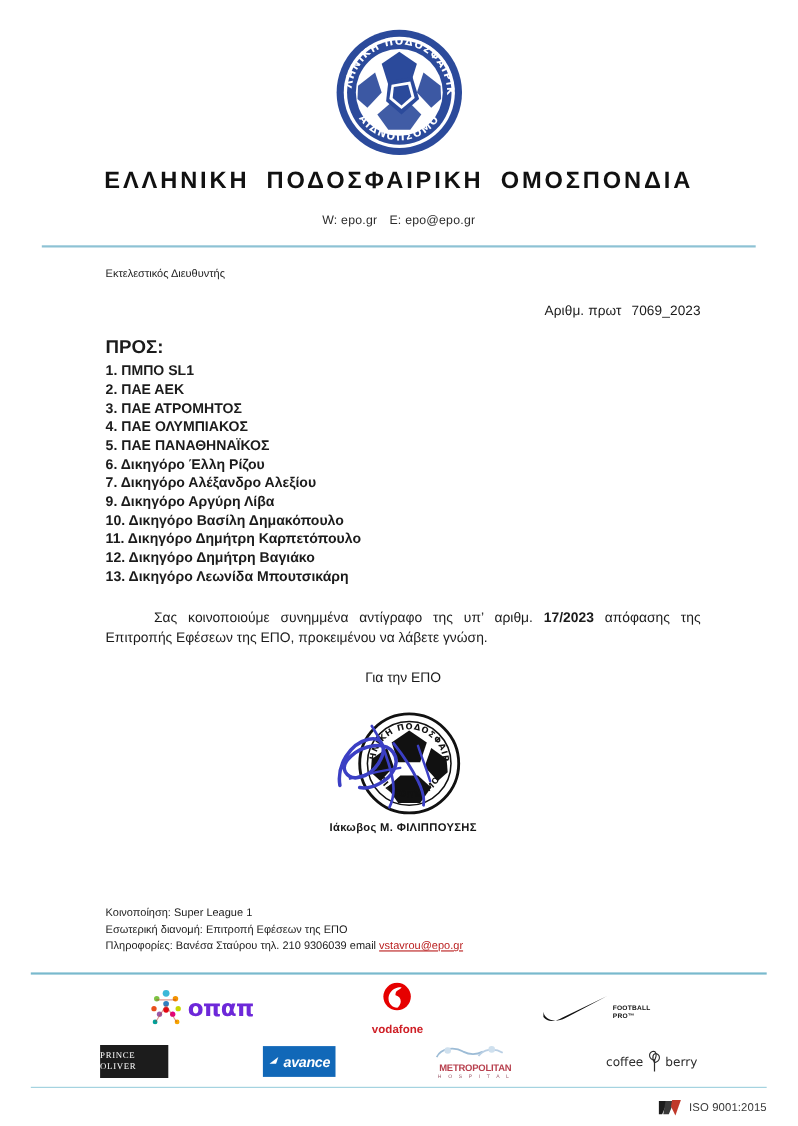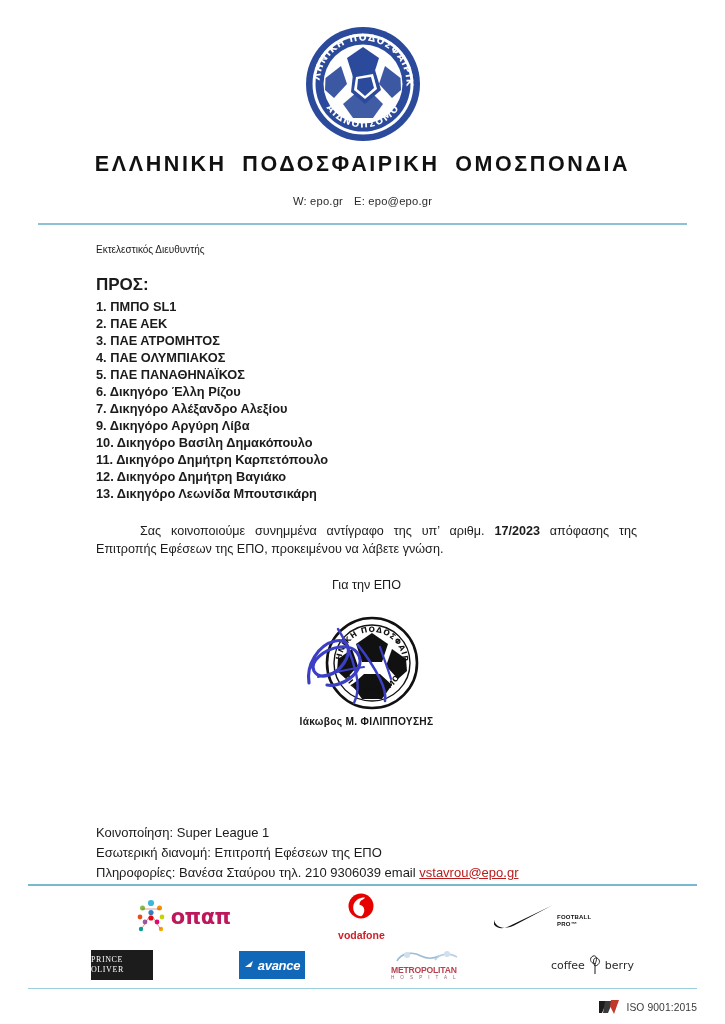--- a/index.html
+++ b/index.html
@@ -111,21 +111,21 @@
     font-size: 10.2px;
     font-weight: bold;
     letter-spacing: .3px;
     margin-top: -4px;
     color: #161616;
   }
 
   
   .notes {
     padding: 0 88px 0 96px;
-    font-size: 13px;
+    font-size: 10px;
     line-height: 1.52;
     color: #1b1b1b;
     position: absolute;
     top: 823px; left: 0; right: 0;
   }
   .notes a {
     color: #b91c1c;
     text-decoration: underline;
   }
 
@@ -146,21 +146,21 @@
     align-items: center;
     justify-content: space-around;
   }
   #sponsor-row-1 { top: 893px; height: 48px; padding: 0 80px; }
   #sponsor-row-2 { top: 944px; height: 42px; padding: 0 48px; }
   .sponsor { display: flex; align-items: center; justify-content: center; }
 
   
   .opap { display: flex; align-items: center; gap: 3px; }
   .opap-word {
-    font-size: 21px; font-weight: bold; color: #be185d;
+    font-size: 21px; font-weight: bold; color: #6d28d9;
     letter-spacing: -0.5px; font-family: "DejaVu Sans", sans-serif;
   }
 
   
   .vodafone { text-align: center; line-height: 1; }
   .vf-word { font-size: 10.5px; color: #cf2027; margin-top: 8px; font-weight: 600; }
 
   
   .nike { display: flex; align-items: flex-end; gap: 3px; }
   .nike-sub {
@@ -181,21 +181,21 @@
   
   .avance {
     background: #1168b8; color: #fff;
     width: 66px; height: 28px;
     display: flex; align-items: center; justify-content: center;
     font-size: 13px; font-weight: bold; font-style: italic;
     letter-spacing: -.3px;
   }
 
   
-  .metro { text-align: left; line-height: 1; }
+  .metro { text-align: right; line-height: 1; }
   .metro-word {
     font-size: 8.6px; font-weight: bold; color: #b8414f;
     letter-spacing: -.2px;
   }
   .metro-sub {
     font-size: 4.6px; color: #a06070; letter-spacing: 2.4px; margin-top: 1px;
   }
 
   
   .coffee {
@@ -260,20 +260,23 @@
   </div>
 
   <div class="rule"></div>
 </div>
 
 <div class="sheet">
 
   <div class="exec-dir">Εκτελεστικός Διευθυντής</div>
 
   <div class="meta">
+    <div>
+      <span>Αριθμ. πρωτ</span><span class="val">7069_2023</span>
+    </div>
   </div>
 
   <div class="pros-label">ΠΡΟΣ:</div>
 
   <ol class="recipients">
     <li>1. ΠΜΠΟ SL1</li>
     <li>2. ΠΑΕ ΑΕΚ</li>
     <li>3. ΠΑΕ ΑΤΡΟΜΗΤΟΣ</li>
     <li>4. ΠΑΕ ΟΛΥΜΠΙΑΚΟΣ</li>
     <li>5. ΠΑΕ ΠΑΝΑΘΗΝΑΪΚΟΣ</li>

